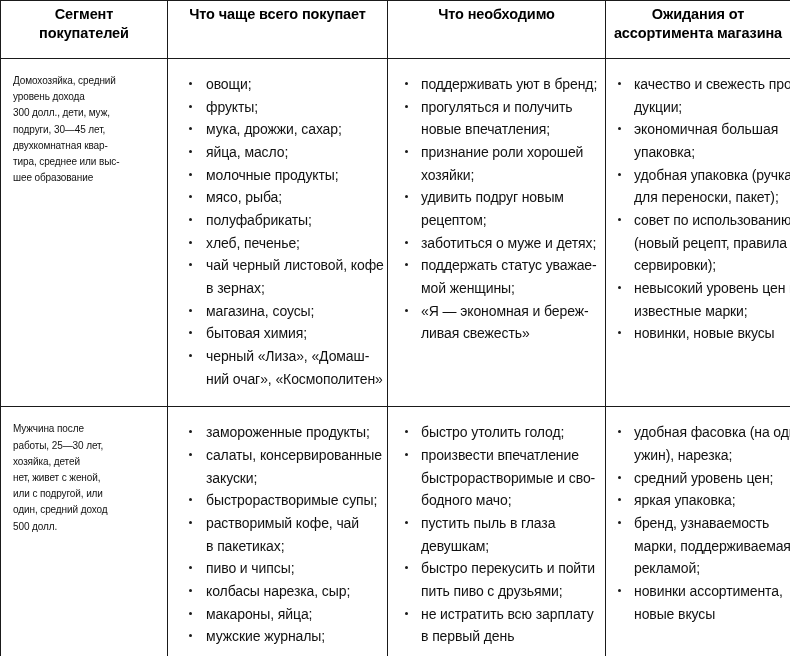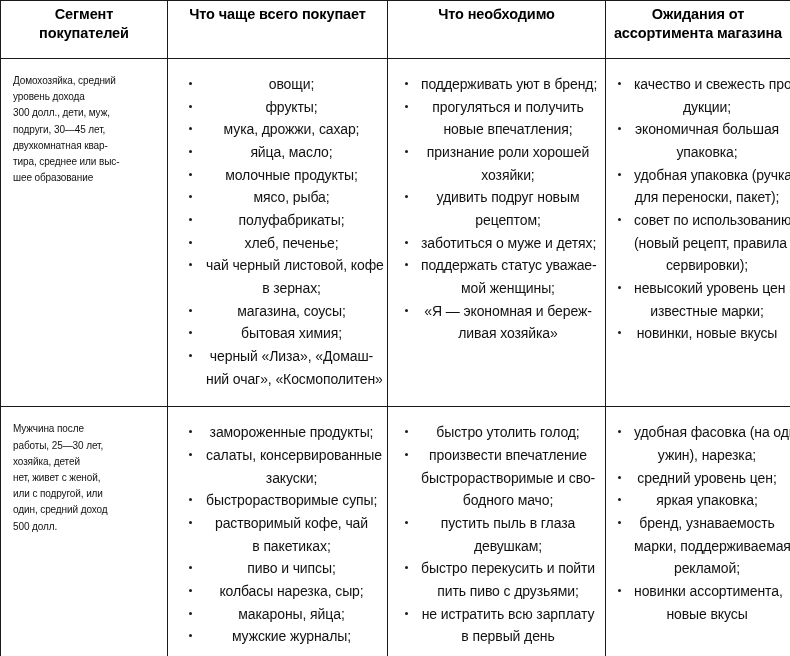--- a/index.html
+++ b/index.html
@@ -70,21 +70,20 @@
     margin: 0;
     padding: 10px 6px 12px 6px;
   }
   ul.bullets > li {
     position: relative;
     padding-left: 21px;
     font-size: 14px;
     line-height: 1.62;
     letter-spacing: -0.1px;
     margin: 0;
-    text-align: center;
   }
   ul.bullets > li::before {
     content: "";
     position: absolute;
     left: 7px;
     top: 9px;
     width: 3px;
     height: 3px;
     background: #1a1a1a;
     border-radius: 50%;
@@ -210,21 +209,21 @@
               </li>
               <li>
                 <span class="ln">заботиться о муже и детях;</span>
               </li>
               <li>
                 <span class="ln">поддержать статус уважае-</span>
                 <span class="ln">мой женщины;</span>
               </li>
               <li>
                 <span class="ln">«Я — экономная и береж-</span>
-                <span class="ln">ливая хозяйка»</span>
+                <span class="ln">ливая свежесть»</span>
               </li>
             </ul>
         </td>
         <td class="cell col4">
           <ul class="bullets">
               <li>
                 <span class="ln">качество и свежесть про-</span>
                 <span class="ln">дукции;</span>
               </li>
               <li>

